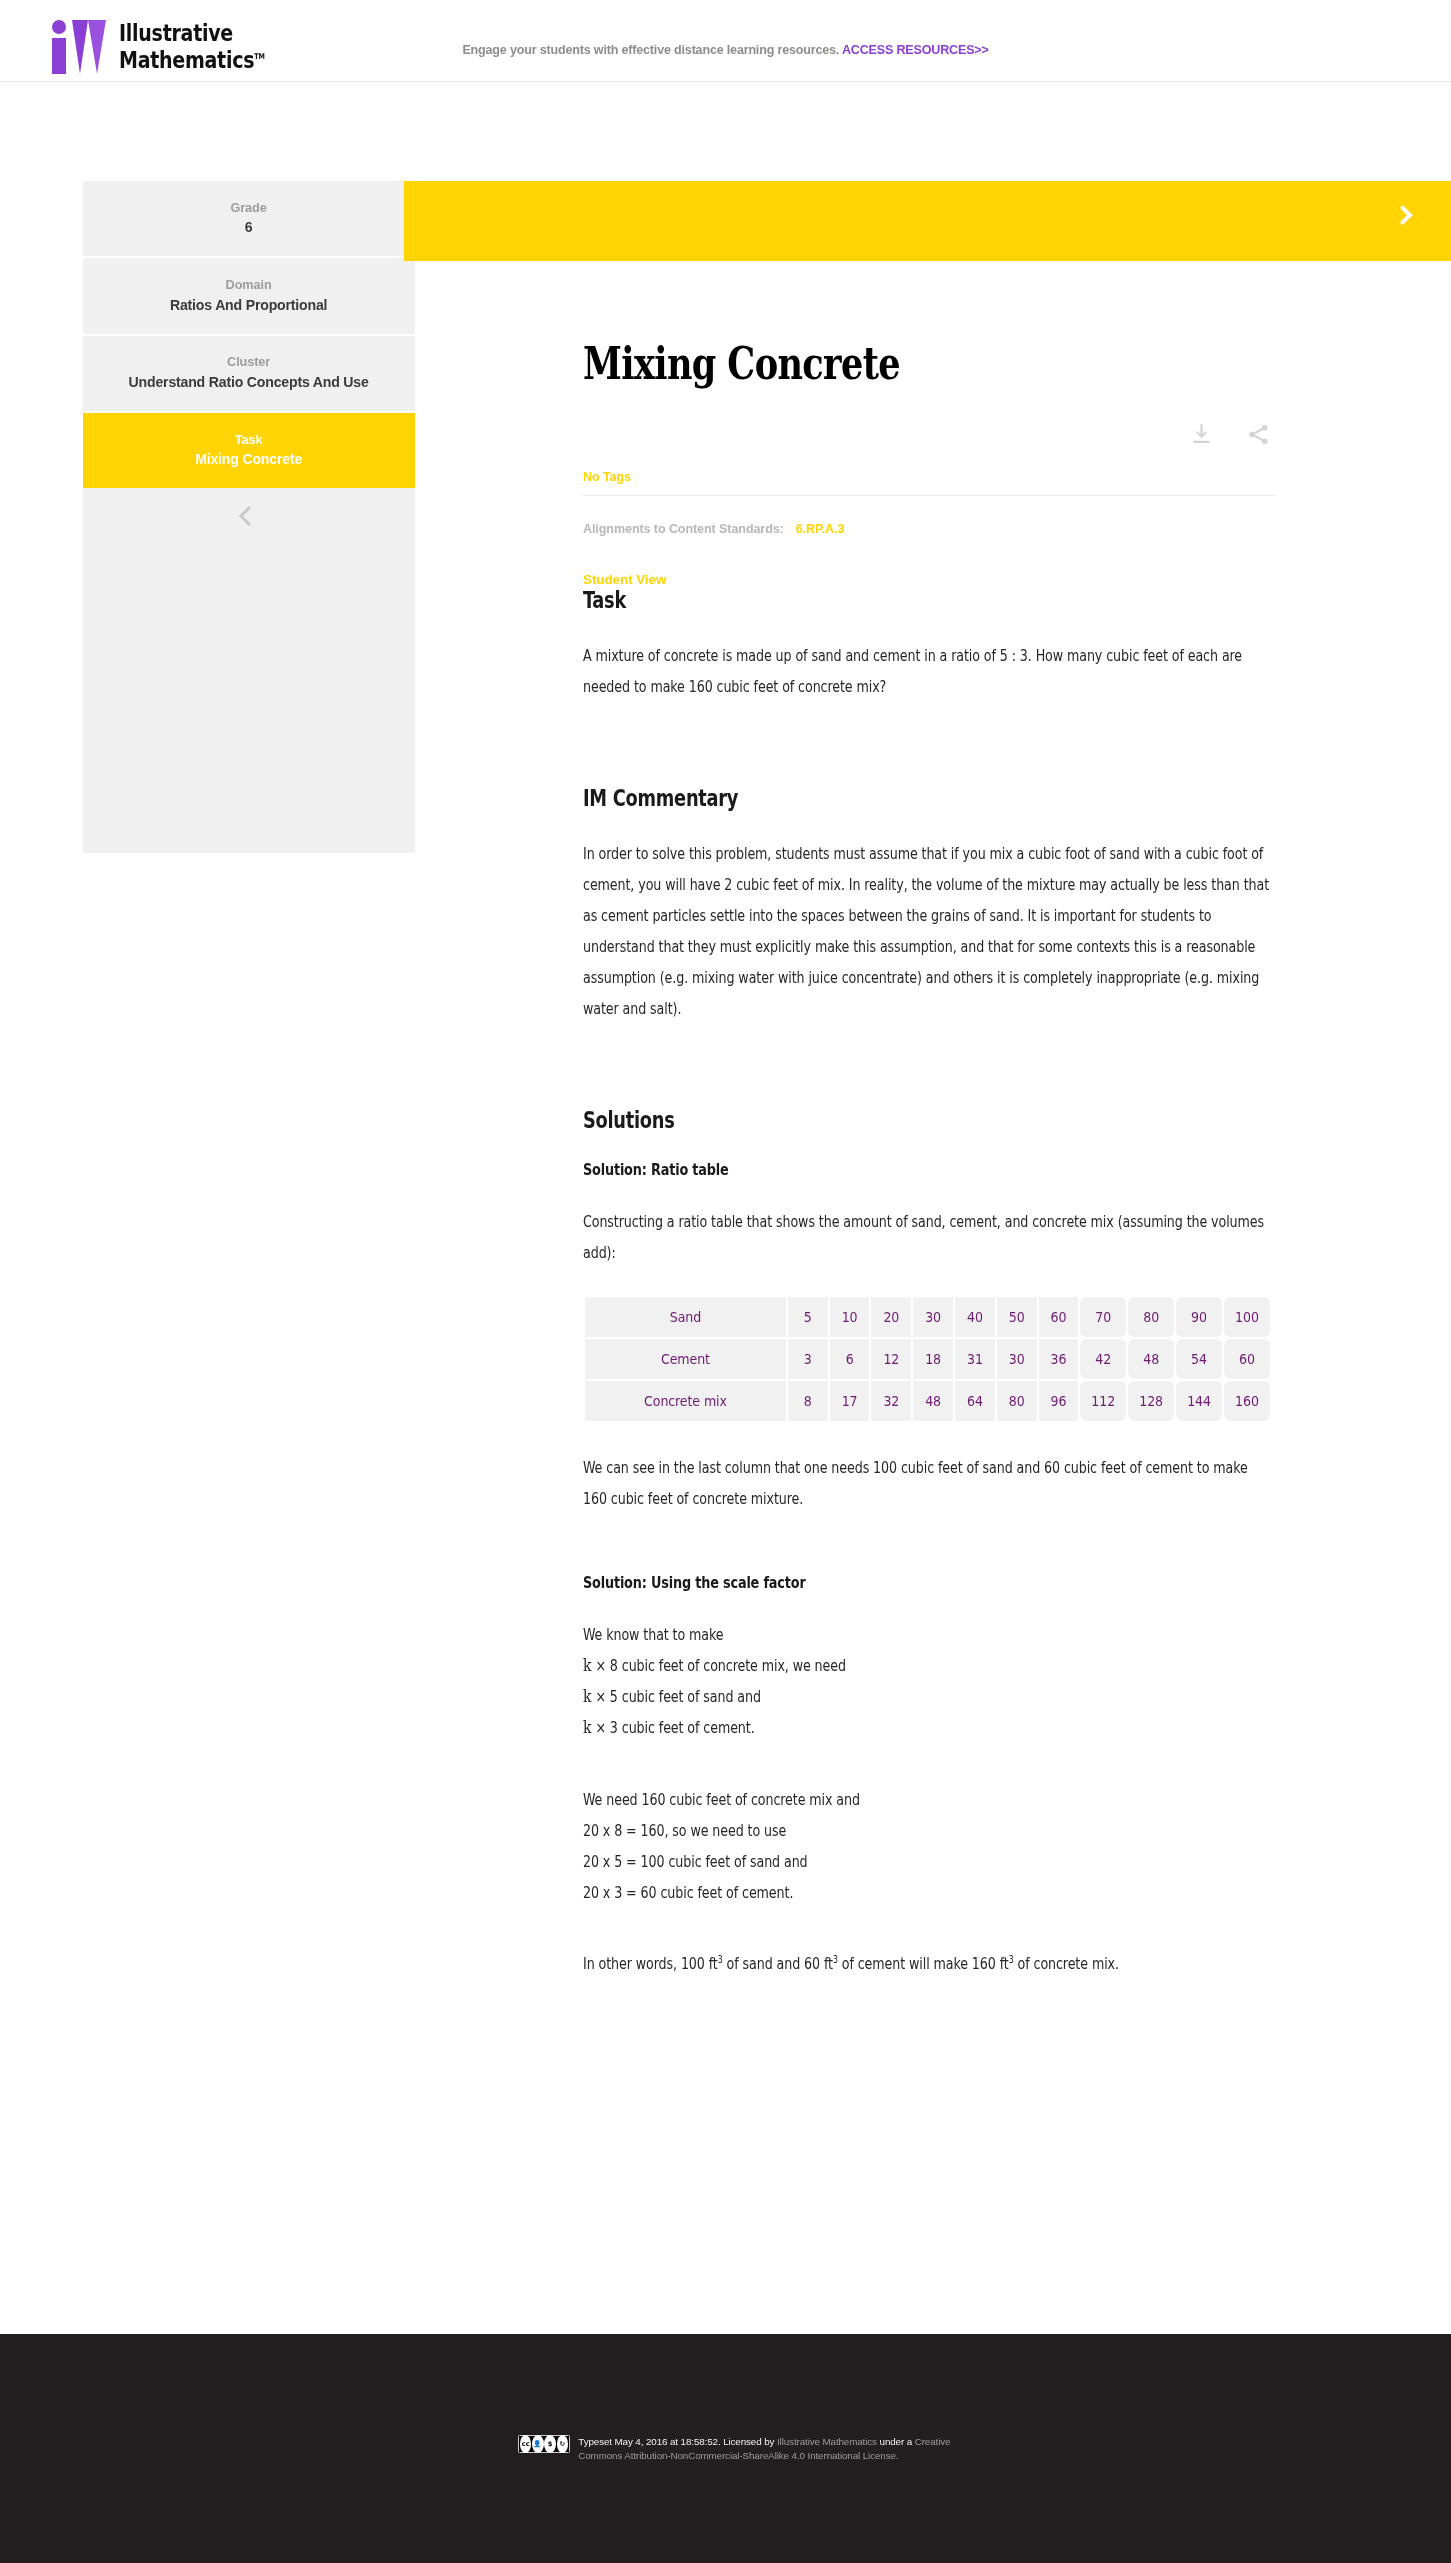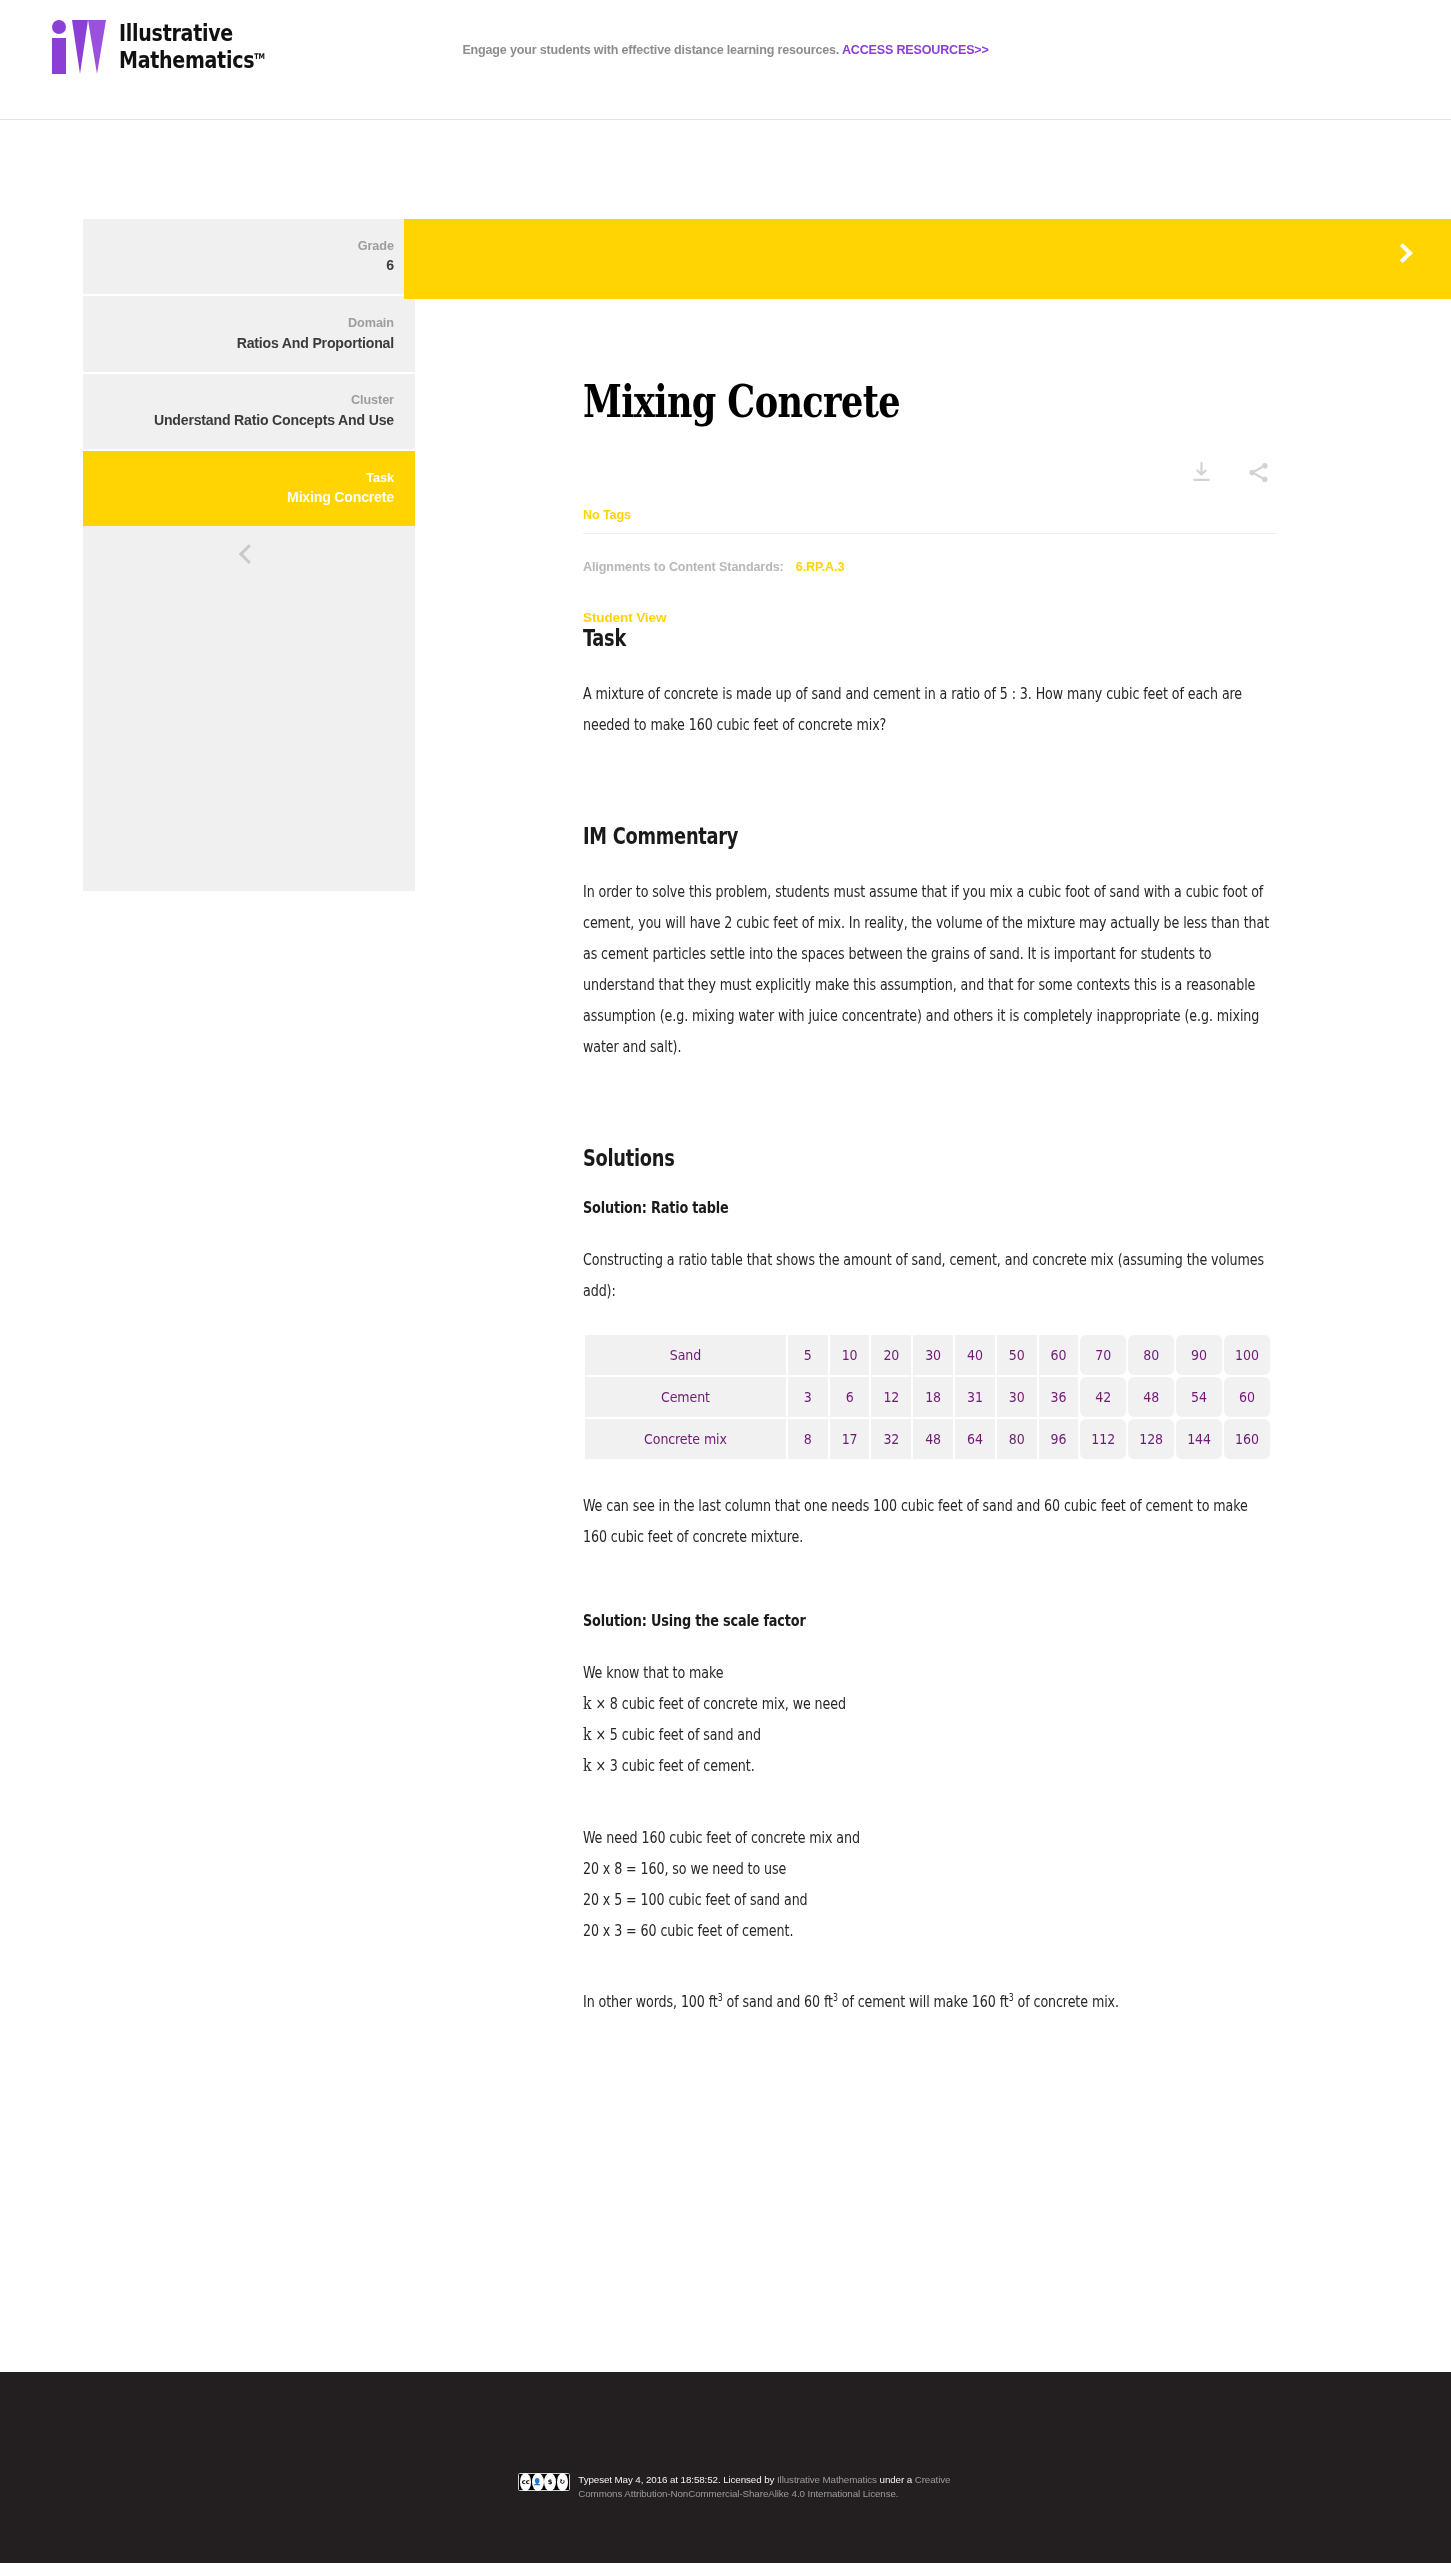--- a/index.html
+++ b/index.html
@@ -9,21 +9,21 @@
     background: #ffffff;
     font-family: "Liberation Sans", sans-serif;
     -webkit-font-smoothing: antialiased;
   }
 
   body { position: relative; width: 1451px; min-height: 2563px; }
 
   
   .topbar {
     position: relative;
-    height: 120px;
+    height: 82px;
     background: #ffffff;
     border-bottom: 1.6px solid #e3e3e3;
     display: flex;
     align-items: center;
   }
 
   .logo-wrap {
     position: absolute;
     left: 51px;
     top: 19.7px;
@@ -98,21 +98,21 @@
     left: 83px;
     top: 99px;
     width: 332px;
     background: #f0f0f0;
     padding-bottom: 0;
   }
   .side-item {
     background: #f0f0f0;
     border-bottom: 2.6px solid #ffffff;
     padding: 18.7px 11.4px 21px 11.4px;
-    text-align: right;
+    text-align: center;
   }
   .side-kicker {
     font-size: 13.5px;
     color: #9d9d9d;
     font-weight: 700;
     margin-bottom: 3.6px;
     letter-spacing: -0.1px;
     transform: scaleX(0.94);
   }
   .side-title {

